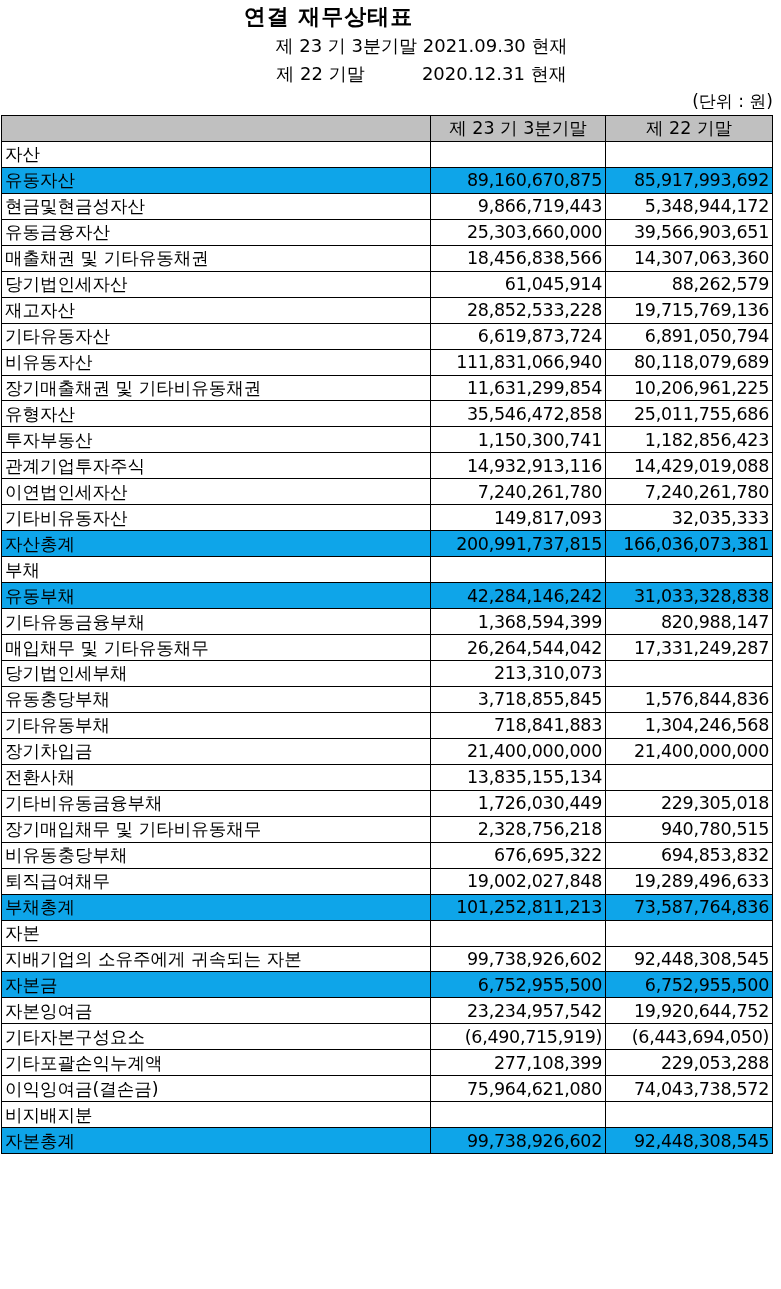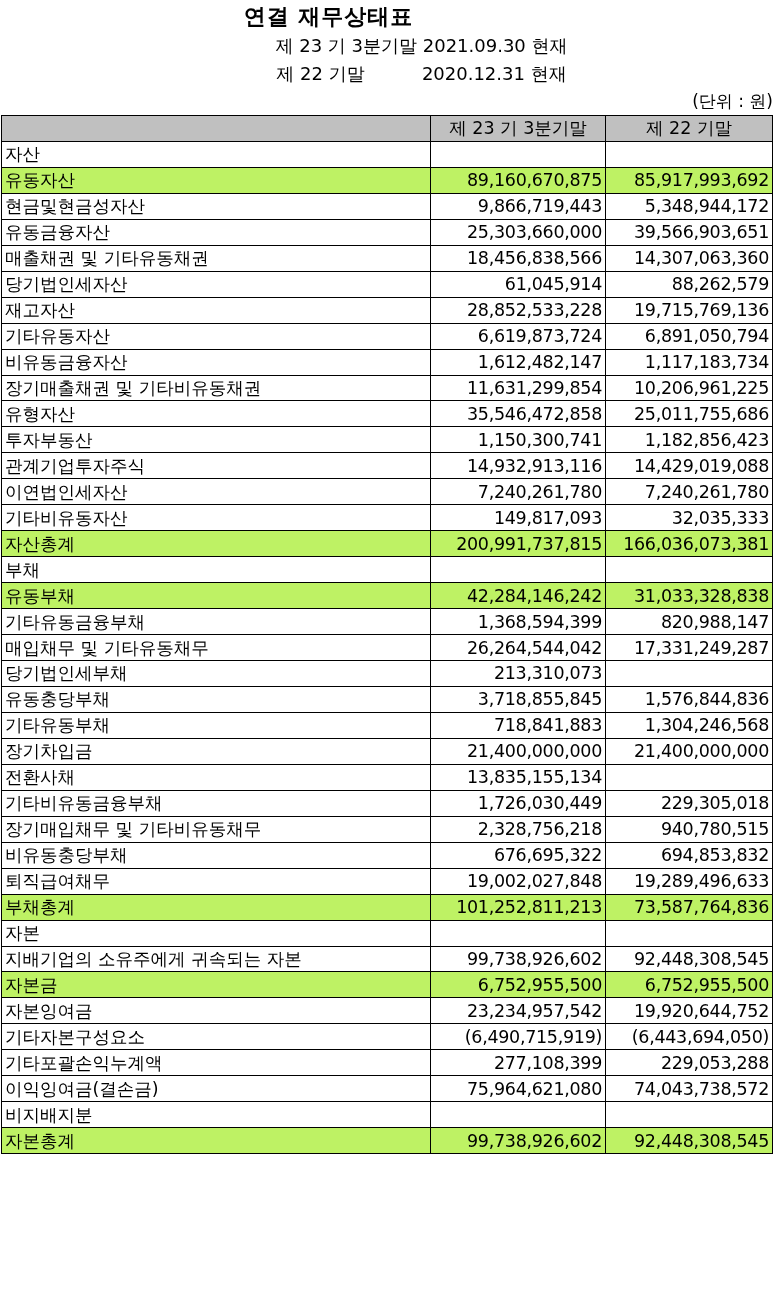--- a/index.html
+++ b/index.html
@@ -29,21 +29,21 @@
   table.fs td, table.fs th {
     border: 1px solid #000; height: 24.96px; padding: 0 3px 0 3px;
     white-space: nowrap; overflow: hidden; line-height: 24px;
     font-weight: normal;
   }
   table.fs col.c-label { width: 429px; }
   table.fs col.c-cur { width: 175px; }
   table.fs col.c-prev { width: 167px; }
   th.hd { background: #c0c0c0; text-align: center; }
   td.num { text-align: right; letter-spacing: -0.3px; }
-  tr.hl td { background: #bef264; }
+  tr.hl td { background: #0ea5e9; }
   td.lv0 { padding-left: 3px; }
   td.lv1 { padding-left: 30px; }
   td.lv2 { padding-left: 60px; }
 </style>
 </head>
 <body>
 
 <div class="title">연결 재무상태표</div>
 <div class="sub sub1">제 23 기 3분기말 2021.09.30 현재</div>
 <div class="sub sub2">제 22 기말          2020.12.31 현재</div>
@@ -97,23 +97,23 @@
         <td class="lv2">재고자산</td>
         <td class="num">28,852,533,228</td>
         <td class="num">19,715,769,136</td>
       </tr>
       <tr>
         <td class="lv2">기타유동자산</td>
         <td class="num">6,619,873,724</td>
         <td class="num">6,891,050,794</td>
       </tr>
       <tr>
-        <td class="lv2">비유동금융자산</td>
-        <td class="num">1,612,482,147</td>
-        <td class="num">1,117,183,734</td>
+        <td class="lv1">비유동자산</td>
+        <td class="num">111,831,066,940</td>
+        <td class="num">80,118,079,689</td>
       </tr>
       <tr>
         <td class="lv2">장기매출채권 및 기타비유동채권</td>
         <td class="num">11,631,299,854</td>
         <td class="num">10,206,961,225</td>
       </tr>
       <tr>
         <td class="lv2">유형자산</td>
         <td class="num">35,546,472,858</td>
         <td class="num">25,011,755,686</td>

